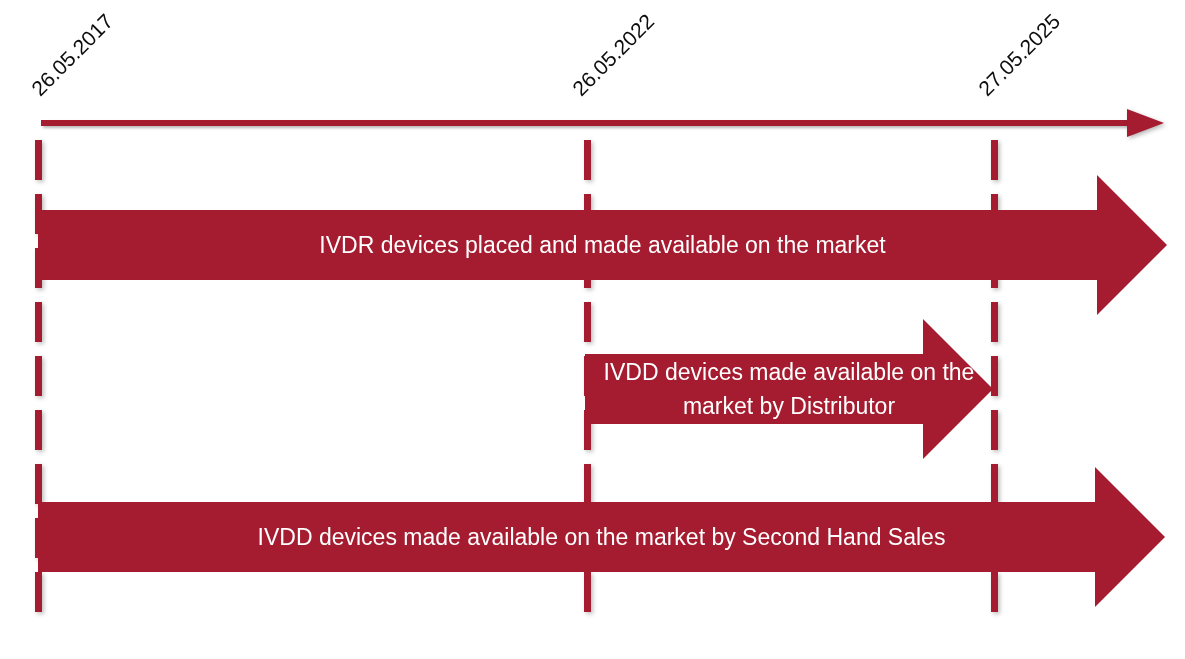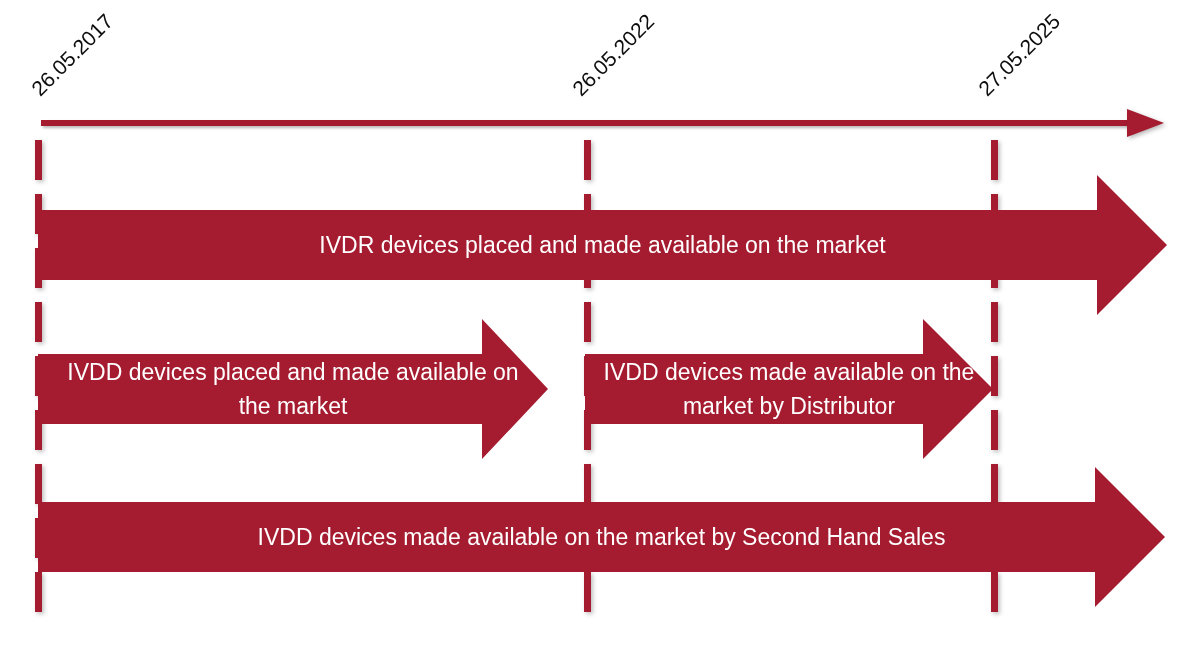--- a/index.html
+++ b/index.html
@@ -83,23 +83,20 @@
   <div class="date d3">27.05.2025</div>
 
   <div class="vline v1"></div>
   <div class="vline v2"></div>
   <div class="vline v3"></div>
 
   <div class="arrow a1">
     <div class="label">IVDR devices placed and made available on the market</div>
   </div>
 
-  <div class="arrow a2">
-    <div class="label">IVDD devices placed and made available on the market</div>
-  </div>
 
   <div class="arrow a4">
     <div class="label">IVDD devices made available on the market by Second Hand Sales</div>
   </div>
 
   <div class="arrow a3">
     <div class="label">IVDD devices made available on the market by Distributor</div>
   </div>
 
 </div>

